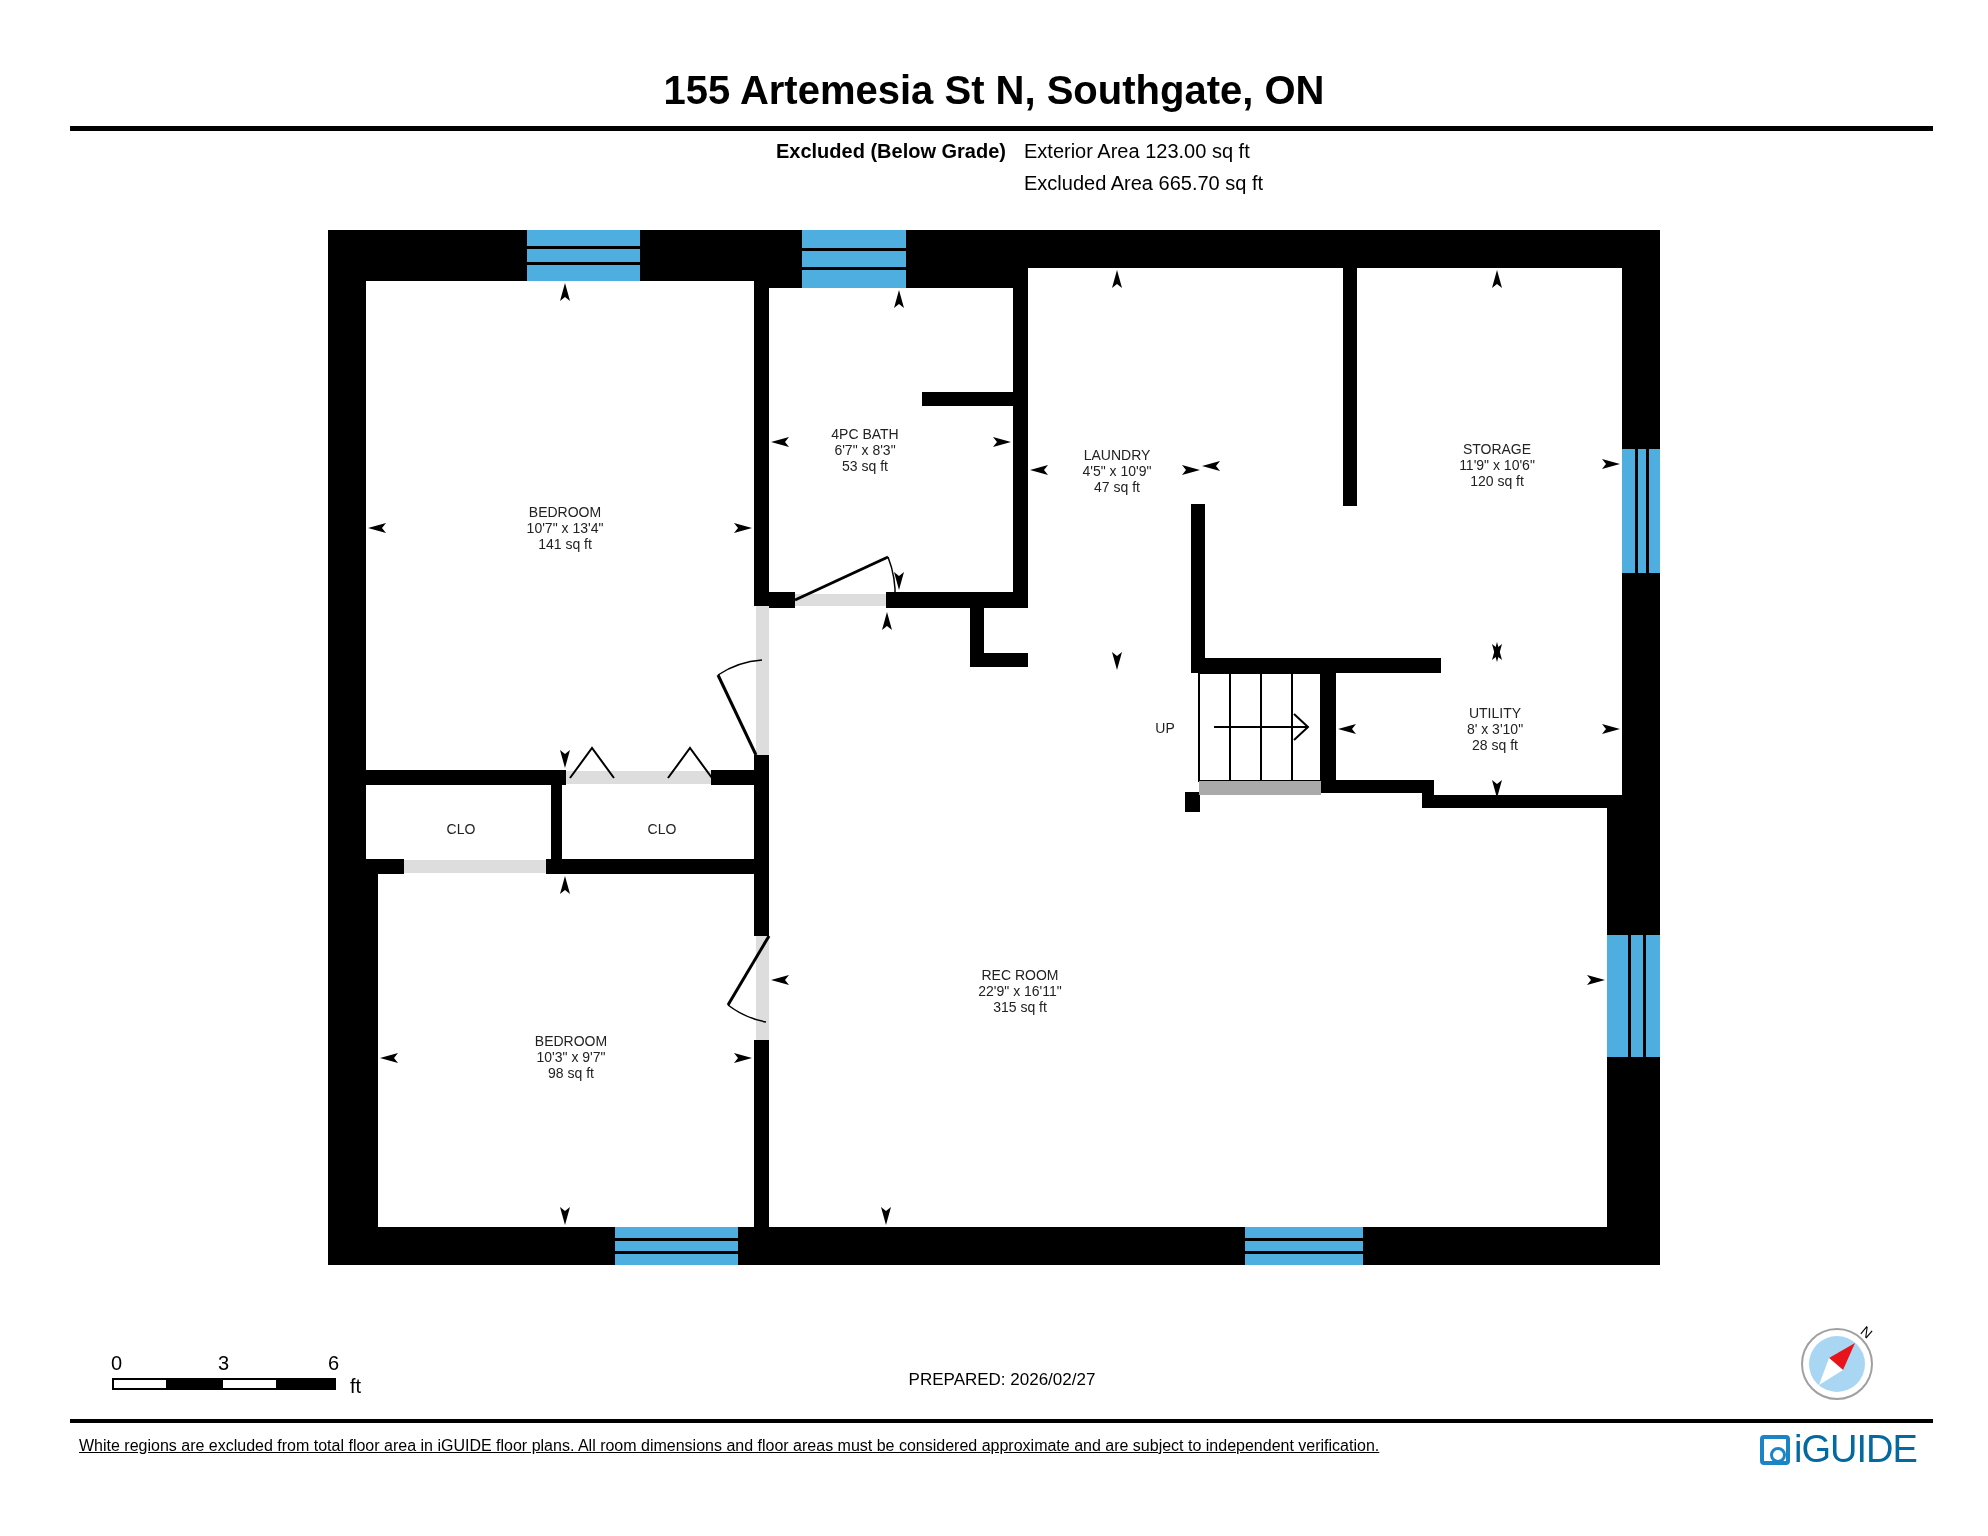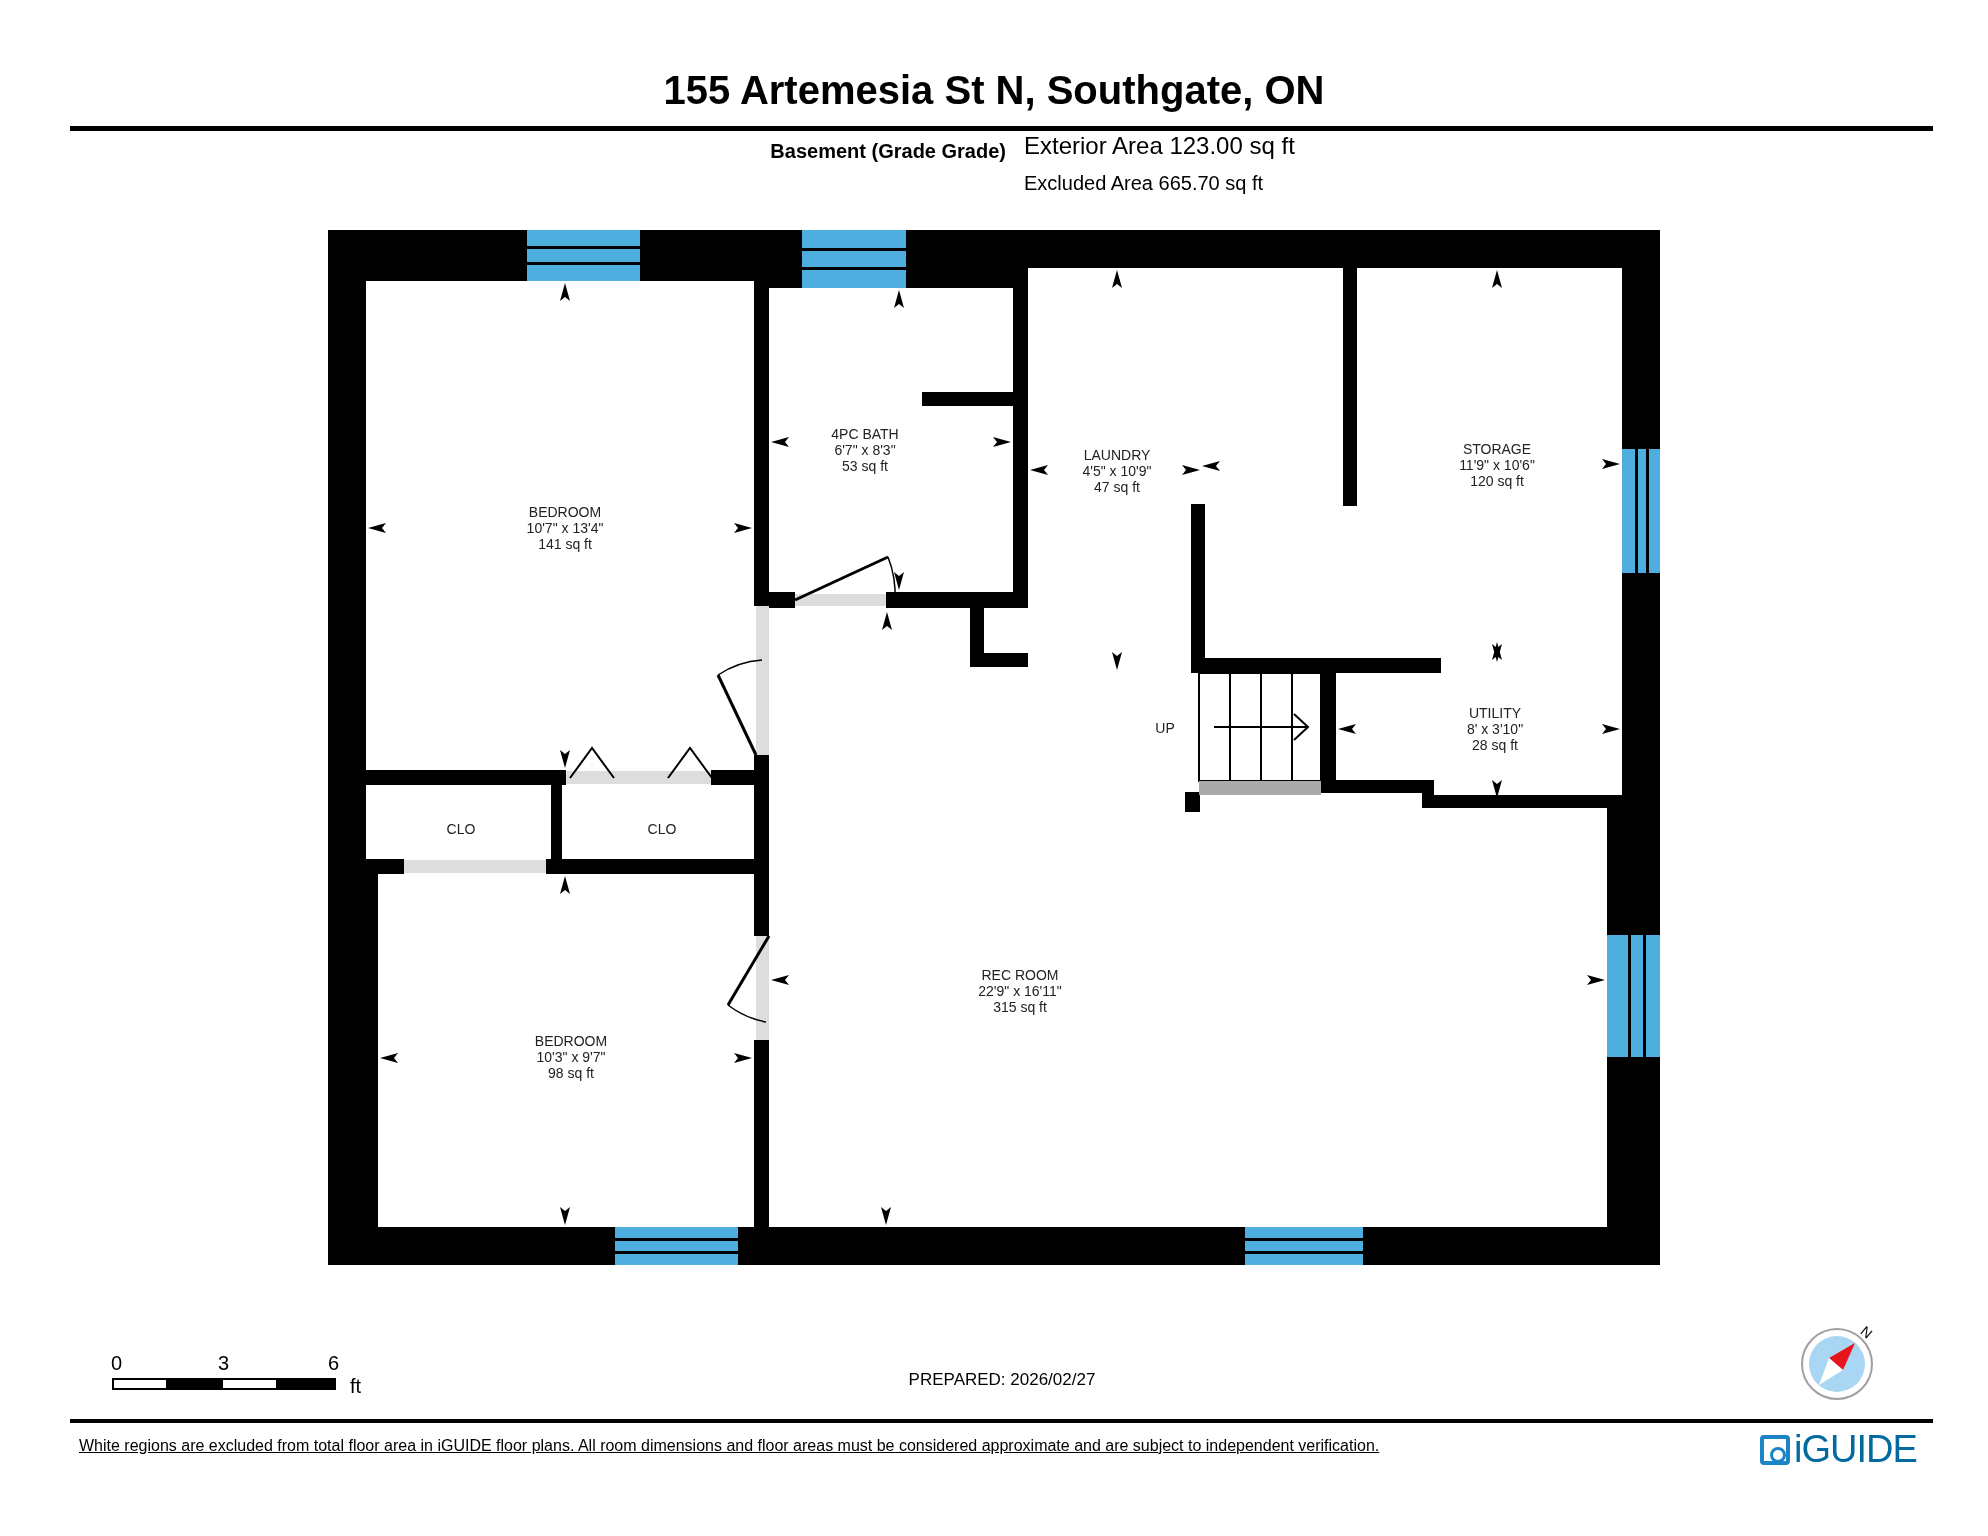--- a/index.html
+++ b/index.html
@@ -1,38 +1,38 @@
 <!DOCTYPE html>
 <html><head>
 <meta charset="utf-8">
 <style>
   html, body { margin: 0; padding: 0; background: #ffffff; }
   body { width: 1988px; height: 1536px; position: relative; overflow: hidden; font-family: "Liberation Sans", sans-serif; color: #000; }
   .abs { position: absolute; }
   #title { left: 0; width: 1988px; top: 68px; text-align: center; font-size: 40px; font-weight: bold; letter-spacing: 0px; }
   #title-rule { left: 70px; width: 1863px; top: 126px; height: 5px; background: #000; }
   #floor-label { top: 140px; left: 740px; width: 266px; text-align: right; font-size: 20px; font-weight: bold; }
-  #ext-area { top: 132px; left: 1024px; font-size: 24px; }
+  #ext-area { top: 140px; left: 1024px; font-size: 20px; }
   #excl-area { top: 172px; left: 1024px; font-size: 20px; }
   svg#plan { position: absolute; left: 0; top: 0; width: 1988px; height: 1536px; }
   .room-text { font-family: "Liberation Sans", sans-serif; font-size: 14px; fill: #222; text-anchor: middle; }
   .scale-num { font-family: "Liberation Sans", sans-serif; font-size: 20px; fill: #000; }
   #prepared { top: 1370px; left: 0; width: 2004px; text-align: center; font-size: 17px; }
   #footer-rule { left: 70px; width: 1863px; top: 1419px; height: 4px; background: #000; }
   #disclaimer { top: 1437px; left: 79px; font-size: 16px; text-decoration: underline; }
   #logo { top: 1428px; left: 1760px; font-size: 38px; color: #0369a1; font-weight: normal; letter-spacing: -1px; display: flex; align-items: center; }
   #logo .mark { width: 30px; height: 30px; border: 4px solid #1a84c7; border-radius: 4px; box-sizing: border-box; margin-right: 4px; position: relative; }
   #logo .mark::after { content: ""; position: absolute; left: 6px; top: 8px; width: 10px; height: 10px; border: 3px solid #1a84c7; border-radius: 50%; }
 </style>
 </head>
 <body>
 
 <div id="title" class="abs">155 Artemesia St N, Southgate, ON</div>
 <div id="title-rule" class="abs"></div>
-<div id="floor-label" class="abs">Basement (Grade Grade)</div>
+<div id="floor-label" class="abs">Excluded (Below Grade)</div>
 <div id="ext-area" class="abs">Exterior Area 123.00 sq ft</div>
 <div id="excl-area" class="abs">Excluded Area 665.70 sq ft</div>
 
 <svg id="plan" viewBox="0 0 1988 1536" xmlns="http://www.w3.org/2000/svg">
 
   <g fill="#000">
 
     <rect x="328" y="230" width="1332" height="38"></rect>
 
     <rect x="328" y="230" width="440" height="51"></rect>

